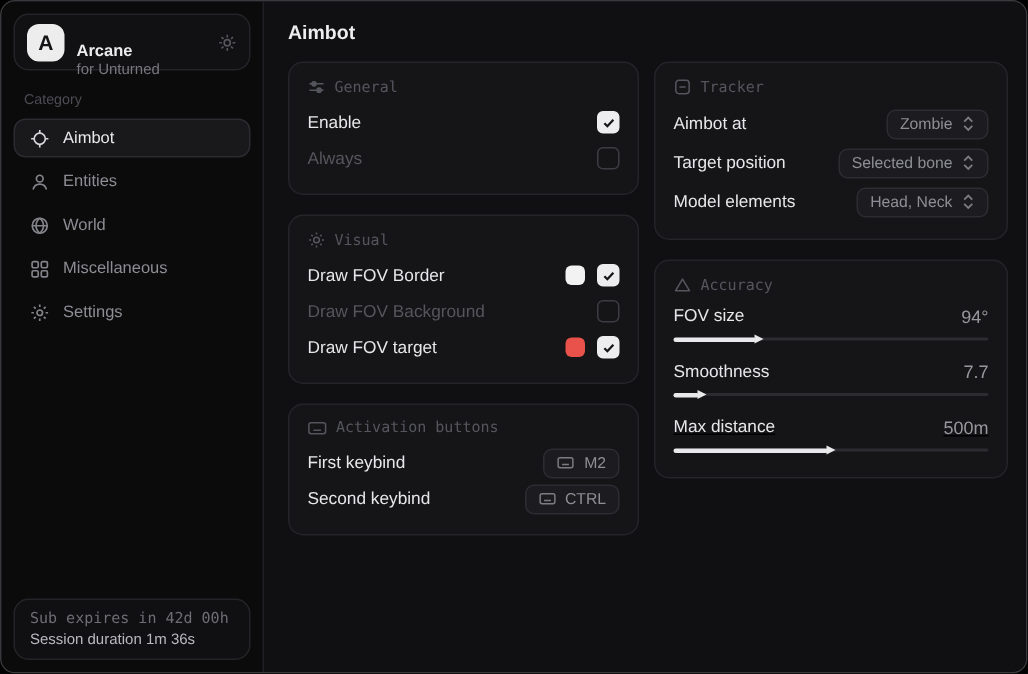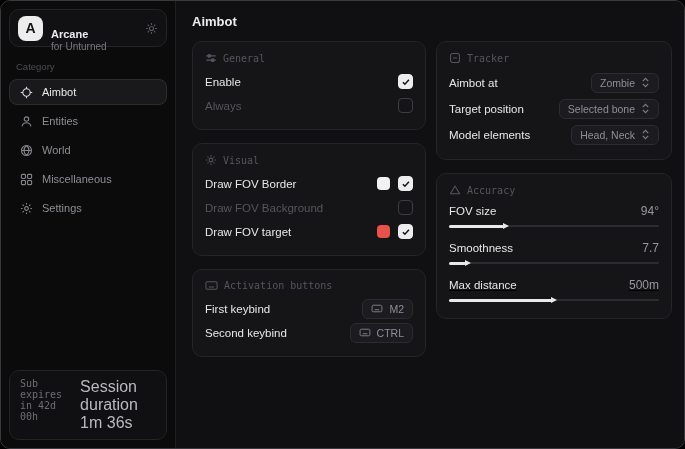--- a/index.html
+++ b/index.html
@@ -23,23 +23,23 @@
   .cat-label { margin:14px 7px 7px 7px; font-size:9.5px; color:#4c4c53; }
   .nav { display:flex; flex-direction:column; gap:3px; }
   .nav-item { display:flex; align-items:center; gap:9px; height:26px; padding:0 10px;
               border-radius:8px; border:1px solid transparent; color:#8d8d94; font-size:11px; cursor:pointer; }
   .nav-item .nicon { display:flex; color:#84848b; }
   .nav-item.active { background:#19191c; border-color:#2b2b30; color:#e9e9ec; }
   .nav-item.active .nicon { color:#d7d7db; }
 
   .side-spacer { flex:1; }
   .status-card { border:1px solid #242428; background:#101012; border-radius:10px;
-                 padding:7px 10px; display:flex; flex-direction:row; gap:3px; }
+                 padding:7px 10px; display:flex; flex-direction:column; gap:3px; }
   .status-line1 { font-family:"DejaVu Sans Mono", monospace; font-size:10px; color:#6d6d74; }
-  .status-line2 { font-size:16px; color:#b9b9bf; }
+  .status-line2 { font-size:10px; color:#b9b9bf; }
 
   
   .main { flex:1; background:#101012; padding:13px 12px 12px 16px; overflow:hidden; }
   .page-title { color:#ededf0; font-size:13px; font-weight:bold; margin-bottom:12px; }
   .columns { display:flex; gap:10px; }
   .col { display:flex; flex-direction:column; gap:13px; }
   .col-left { width:238px; }
   .col-right { width:240px; }
 
   .card { background:#151518; border:1px solid #242429; border-radius:10px; padding:10px 12px 12px; }

